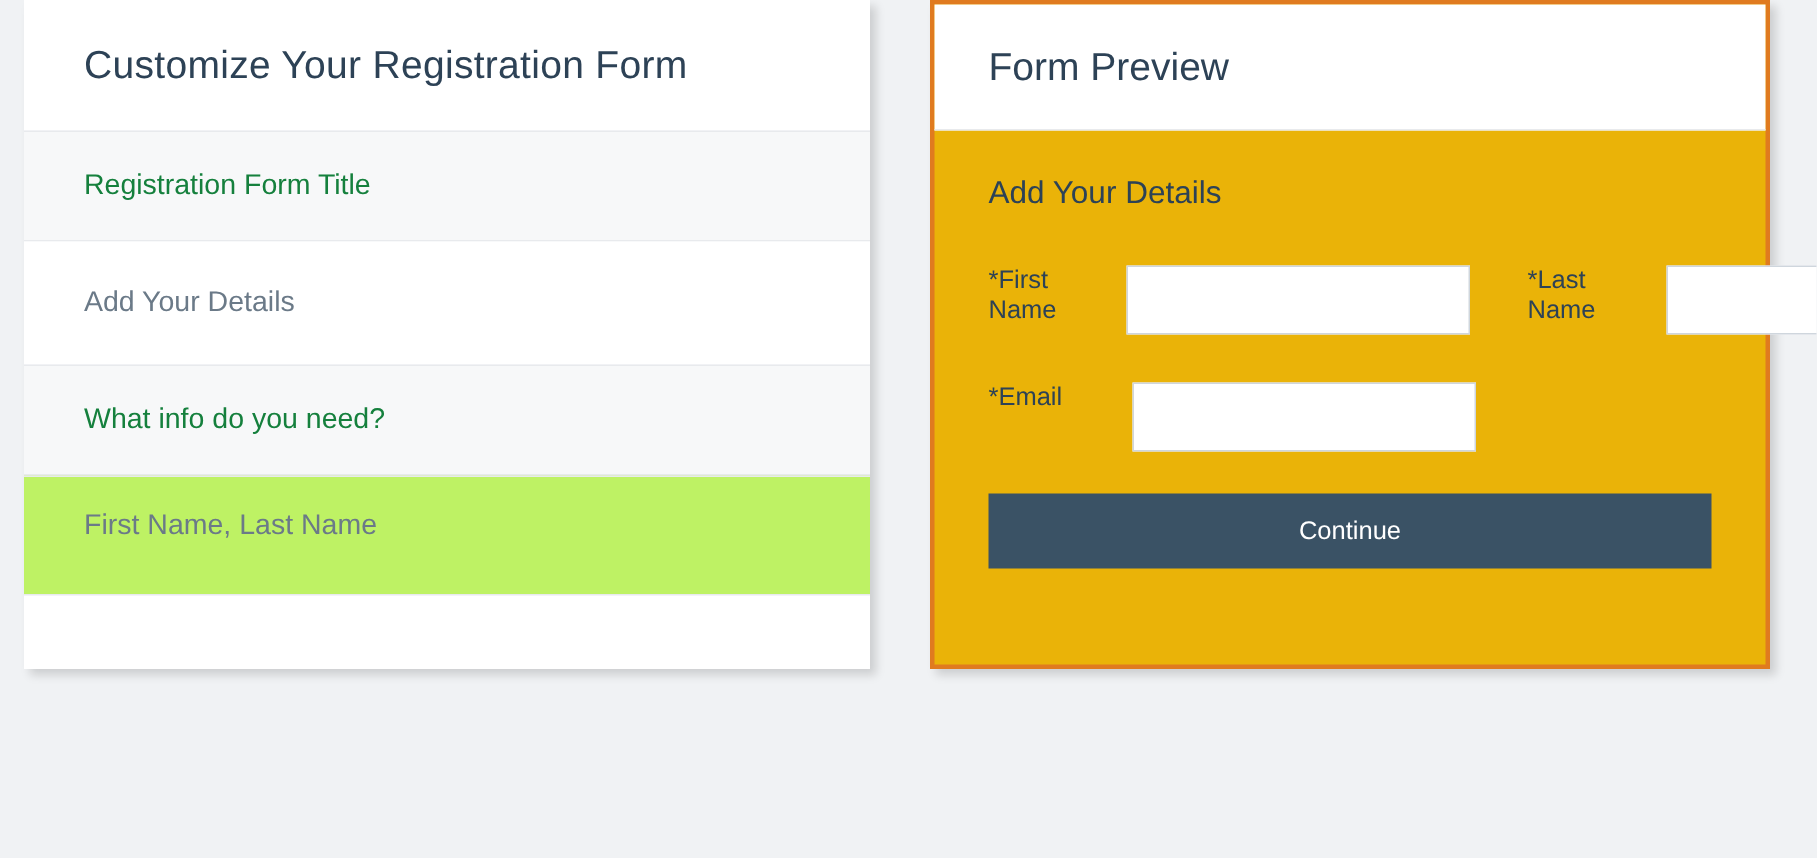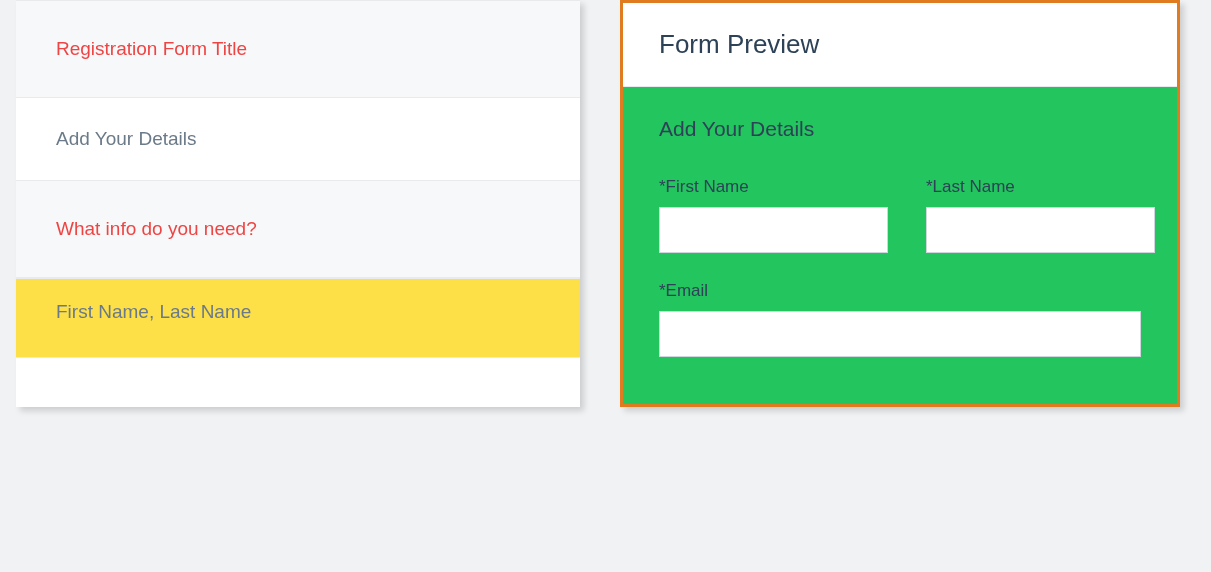--- a/index.html
+++ b/index.html
@@ -31,36 +31,36 @@
       background: #fff;
     }
     .left-header h1 {
       font-size: 26px;
       font-weight: 400;
       color: #2d4256;
       letter-spacing: 0.2px;
     }
     .section-label {
       background: #f7f8f9;
-      padding: 37px 40px;
+      padding: 25px 40px;
       font-size: 19px;
       font-weight: 400;
-      color: #ef4444;
+      color: #15803d;
       border-top: 1px solid #e8eaed;
       border-bottom: 1px solid #e8eaed;
     }
     .section-content {
       background: #fff;
       padding: 30px 40px;
       font-size: 19px;
       font-weight: 400;
       color: #6b7a88;
     }
     .field-row {
-      background: #fde047;
+      background: #bef264;
       padding: 22px 40px 28px;
       border-top: 1px solid #e8eaed;
     }
     .field-row .field-names {
       font-size: 19px;
       font-weight: 400;
       color: #6b7a88;
       margin-bottom: 6px;
     }
     .field-row .field-note {
@@ -68,21 +68,21 @@
       font-weight: 400;
       color: #3a5a82;
     }
     .left-footer-pad {
       height: 50px;
       background: #fff;
       border-top: 1px solid #e8eaed;
     }
     .right-panel {
       width: 560px;
-      background: #22c55e;
+      background: #eab308;
       box-shadow: 4px 4px 6px rgba(0,0,0,0.15);
       border: 3px solid #e07b1f;
       margin-top: 0;
       padding-bottom: 10px;
     }
     .right-header {
       padding: 26px 36px 26px;
       background: #fff;
       border-bottom: 1px solid #e8eaed;
     }
@@ -101,21 +101,21 @@
       margin-bottom: 36px;
     }
     .form-row {
       display: flex;
       gap: 38px;
       margin-bottom: 28px;
     }
     .form-group {
       flex: 1;
       display: flex;
-      flex-direction: column;
+      gap: 47px;
     }
     .form-group.full {
       width: 100%;
     }
     .form-label {
       font-size: 17px;
       font-weight: 400;
       color: #2d4256;
       margin-bottom: 10px;
     }
@@ -142,20 +142,23 @@
       cursor: pointer;
       text-align: center;
       line-height: 50px;
     }
   </style>
 </head>
 <body>
 
 <div class="container">
   <div class="left-panel">
+    <div class="left-header">
+      <h1>Customize Your Registration Form</h1>
+    </div>
     <div class="section-label">Registration Form Title</div>
     <div class="section-content">Add Your Details</div>
     <div class="section-label">What info do you need?</div>
     <div class="field-row">
       <div class="field-names">First Name, Last Name</div>
     </div>
     <div class="left-footer-pad"></div>
   </div>
 
   <div class="right-panel">
@@ -173,15 +176,16 @@
           <label class="form-label">*Last Name</label>
           <input class="form-input" type="text" style="">
         </div>
       </div>
       <div class="form-full-row">
         <div class="form-group full">
           <label class="form-label">*Email</label>
           <input class="form-input" type="text" style="">
         </div>
       </div>
+      <button class="continue-btn">Continue</button>
     </div>
   </div>
 </div>
 
 </body></html>

